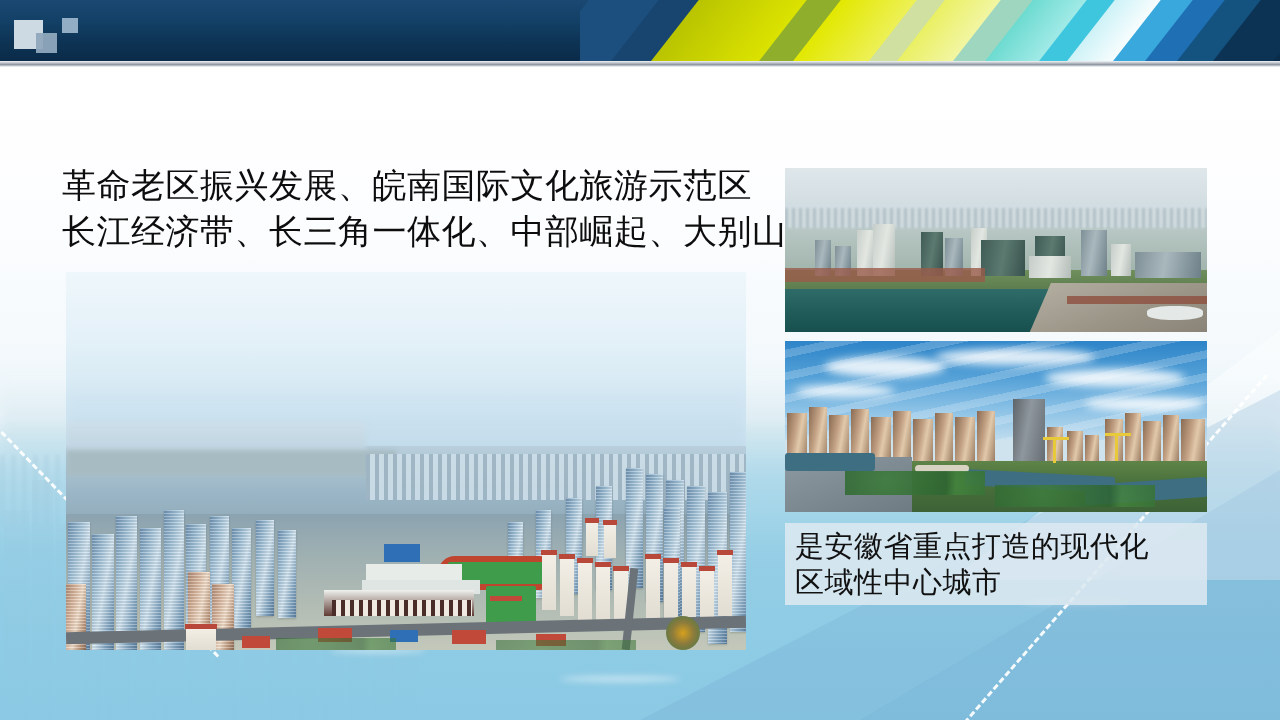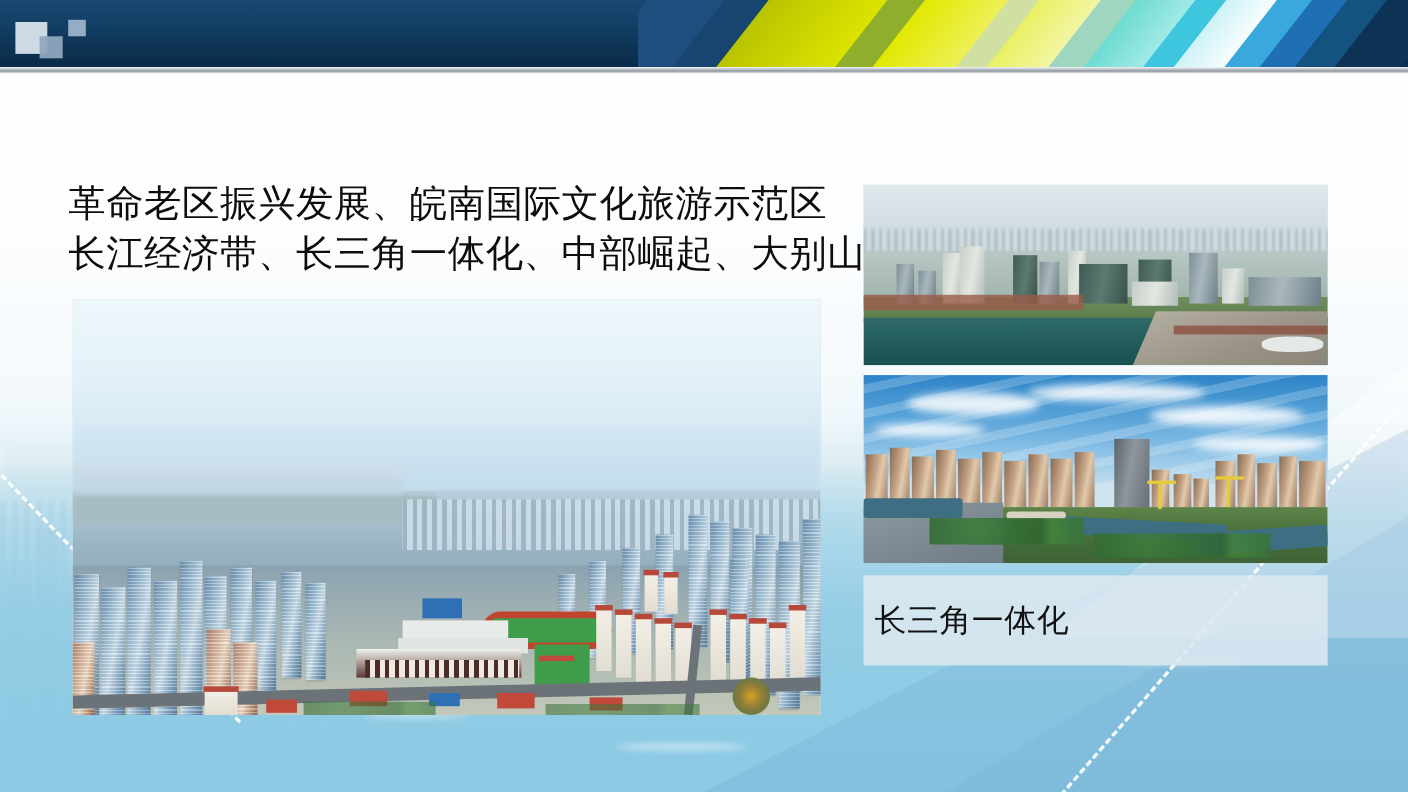--- a/index.html
+++ b/index.html
@@ -496,17 +496,18 @@
     <div class="tree-band" style="left:60px;  top:130px; width:140px; height:24px; opacity:.9;"></div>
     <div class="tree-band" style="left:210px; top:144px; width:160px; height:22px; opacity:.85;"></div>
     <div style="position:absolute;left:268px;top:96px;width:3px;height:26px;background:#e8c93a;"></div>
     <div style="position:absolute;left:258px;top:96px;width:26px;height:3px;background:#e8c93a;"></div>
     <div style="position:absolute;left:330px;top:92px;width:3px;height:28px;background:#e8c93a;"></div>
     <div style="position:absolute;left:320px;top:92px;width:26px;height:3px;background:#e8c93a;"></div>
   </div>
 
   <div class="caption-box">
     <div class="caption-text">
-      <span class="ln">长三角一体化</span>
+      <span class="ln">是安徽省重点打造的现代化</span>
+      <span class="ln">区域性中心城市</span>
     </div>
   </div>
 
 </div>
 
 </body></html>

